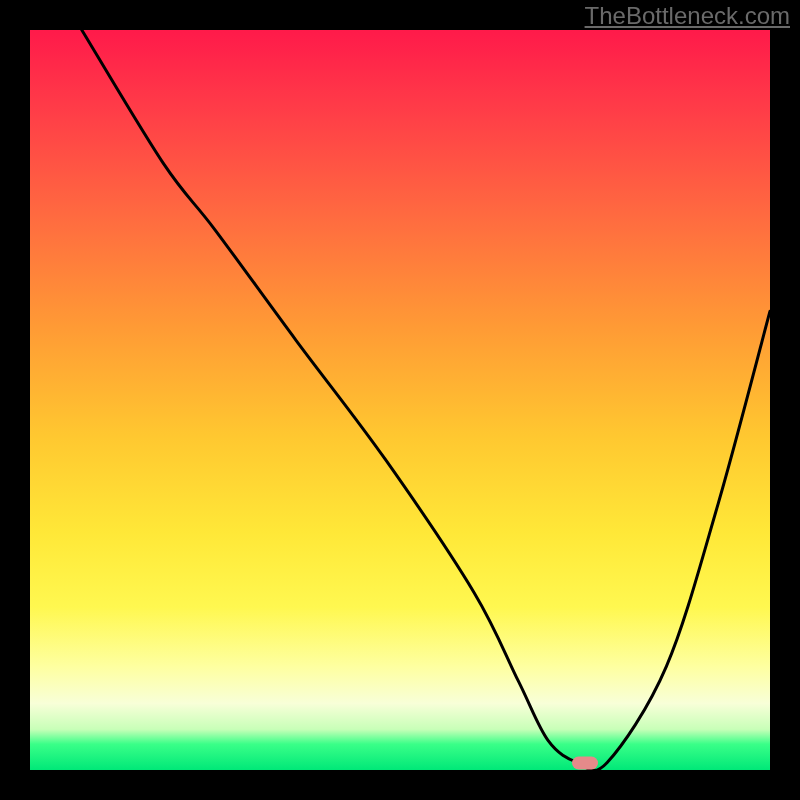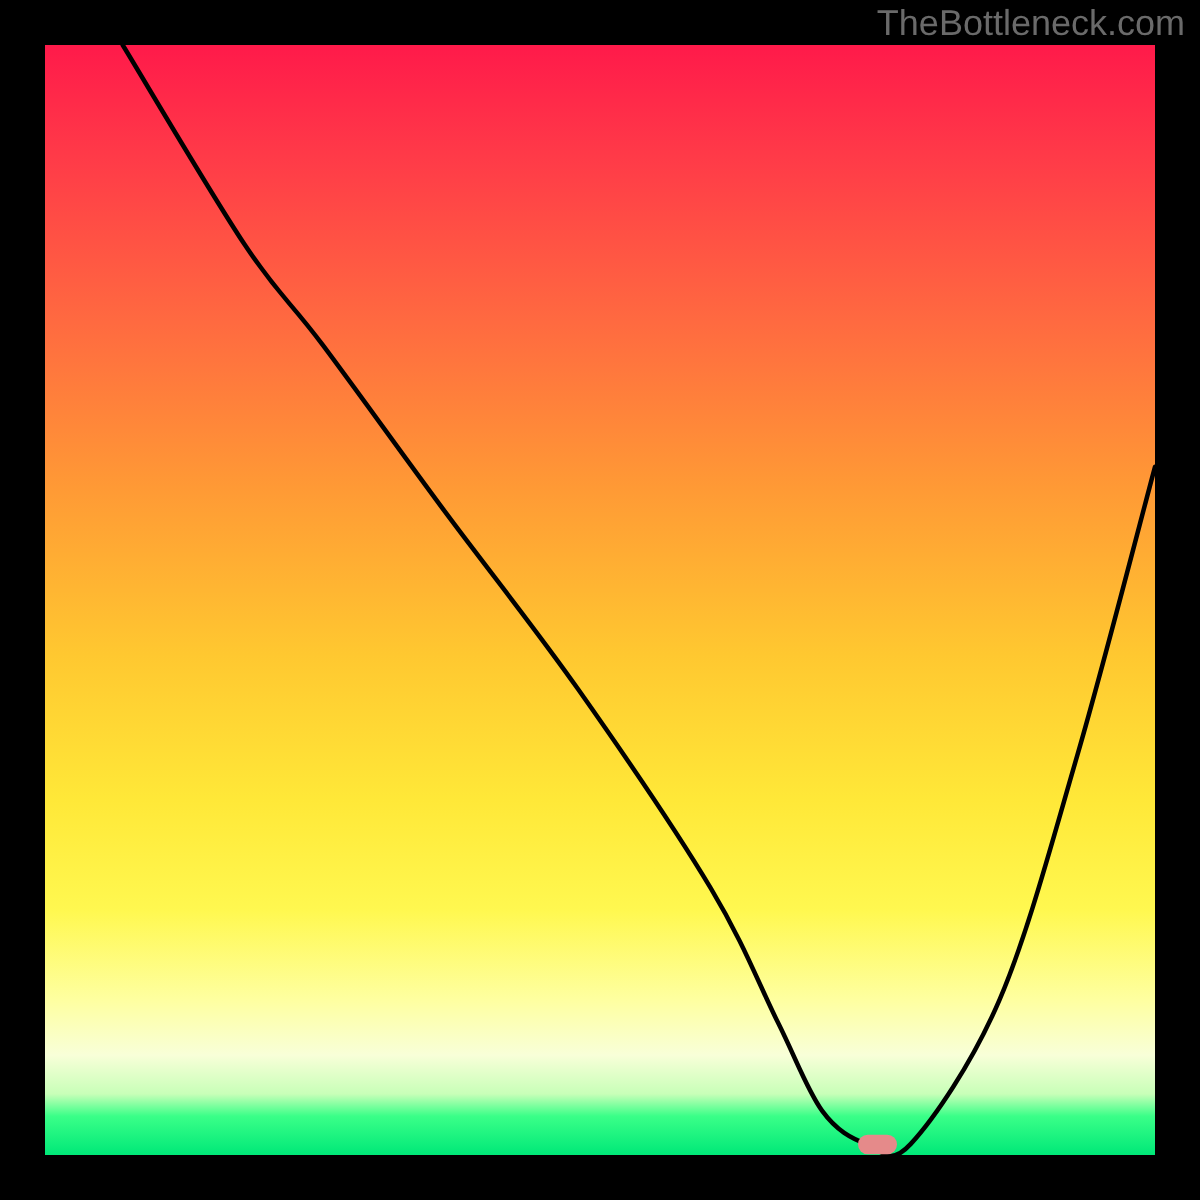--- a/index.html
+++ b/index.html
@@ -12,20 +12,21 @@
     position: relative;
   }
   .watermark {
     position: absolute;
     top: 2px;
     right: 10px;
     color: #6a6a6a;
     font-size: 24px;
     font-weight: 500;
     z-index: 10;
+    text-decoration: underline;
   }
   .frame {
     position: absolute;
     left: 30px;
     top: 30px;
     width: 740px;
     height: 740px;
     background: #000;
   }
   .plot {

